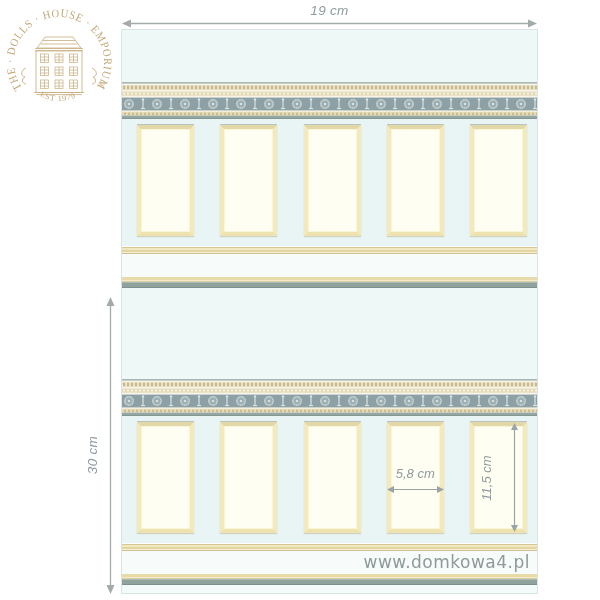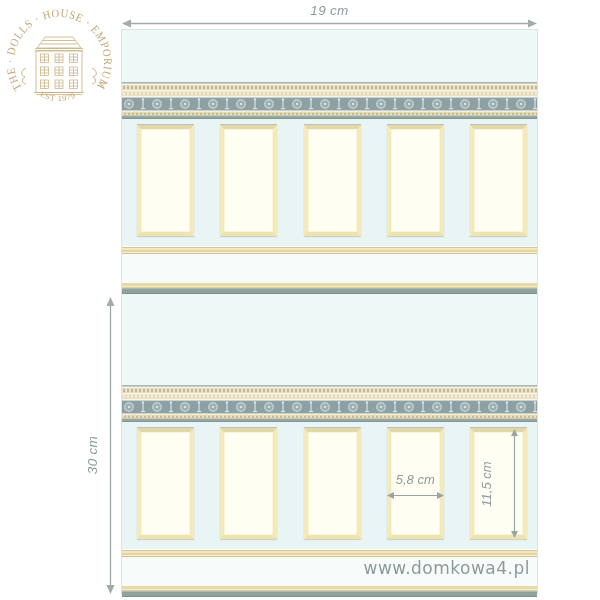--- a/index.html
+++ b/index.html
@@ -13,21 +13,21 @@
   .repeat { width:100%; }
   .band-wall     { background:#edf8f7; }
   .repeat-1 .band-wall { height:52px; }
   .repeat-2 .band-wall { height:91px; }
   .band-frieze   { height:37px; line-height:0; }
   .band-dado     { height:127px; background:#e8f5f4; display:flex;
                    justify-content:space-between; padding:6px 10px 0 15px; }
   .band-chair    { height:8px;
     background:linear-gradient(180deg,#ffffff 0 1px,#d8c794 1px 2px,#f1e7c0 2px 4px,
                #e3d5a2 4px 6px,#f7f1d4 6px 7px,#cfc092 7px 8px); }
-  .band-skirt    { height:29px; background:#f7fcfb; position:relative; }
+  .band-skirt    { height:23px; background:#f7fcfb; position:relative; }
   .band-base     { height:11px;
     background:linear-gradient(180deg,#e7daa9 0 3px,#f3ecca 3px 4px,#dcce9e 4px 5px,
                #a9b9b3 5px 6px,#8fa29c 6px 10px,#7d918b 10px 11px); }
 
   .panel { width:57px; height:111px; background:#fffef2;
            border:4px solid #f3e9bb; border-top-color:#e2d7a7; border-bottom-color:#eee2ae;
            box-shadow:0 -1px 0 rgba(140,145,140,.5), 0 1px 1px rgba(160,150,110,.35),
                       inset 0 0 0 1px #faf4d8;
            position:relative; }
 

